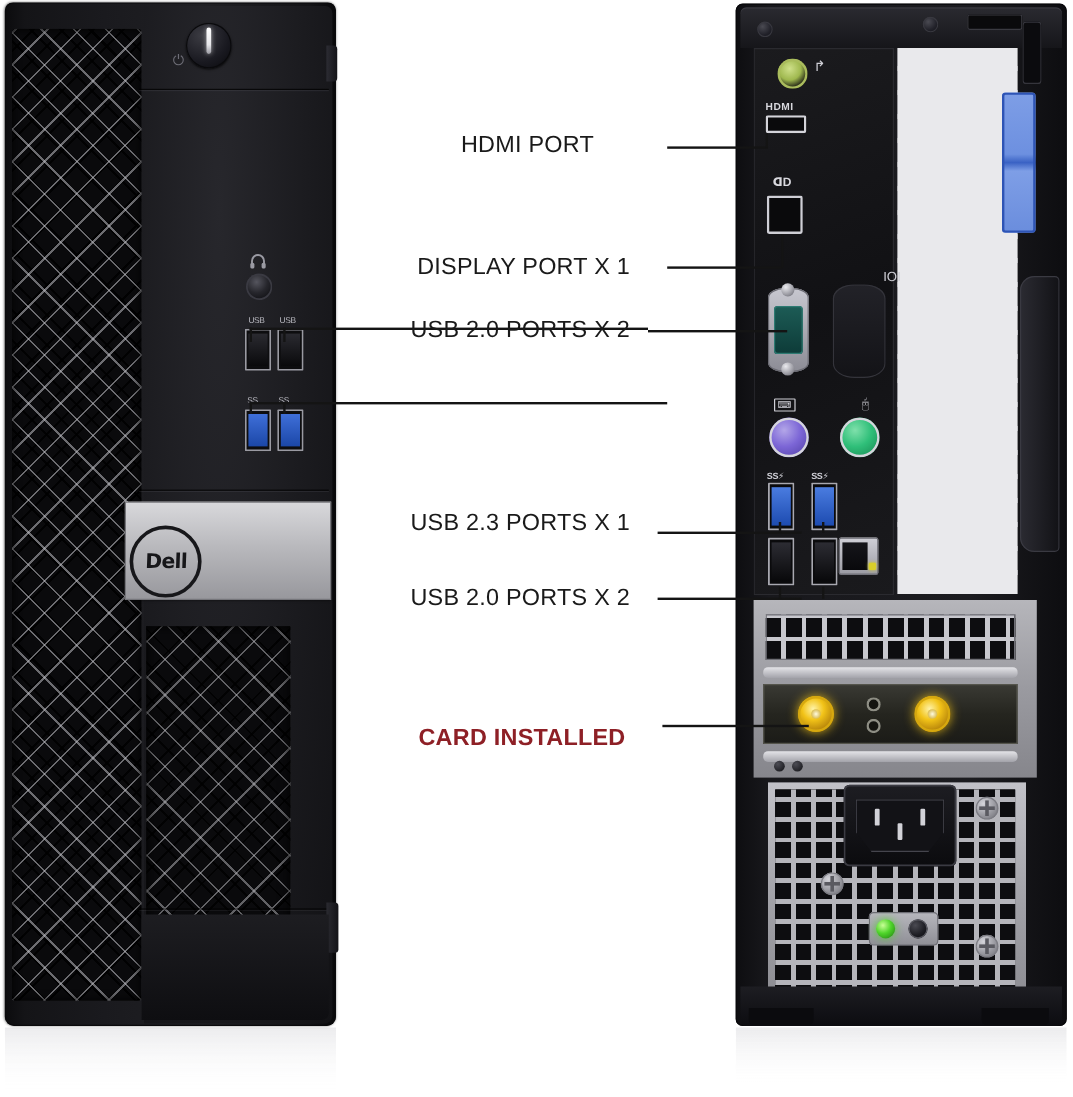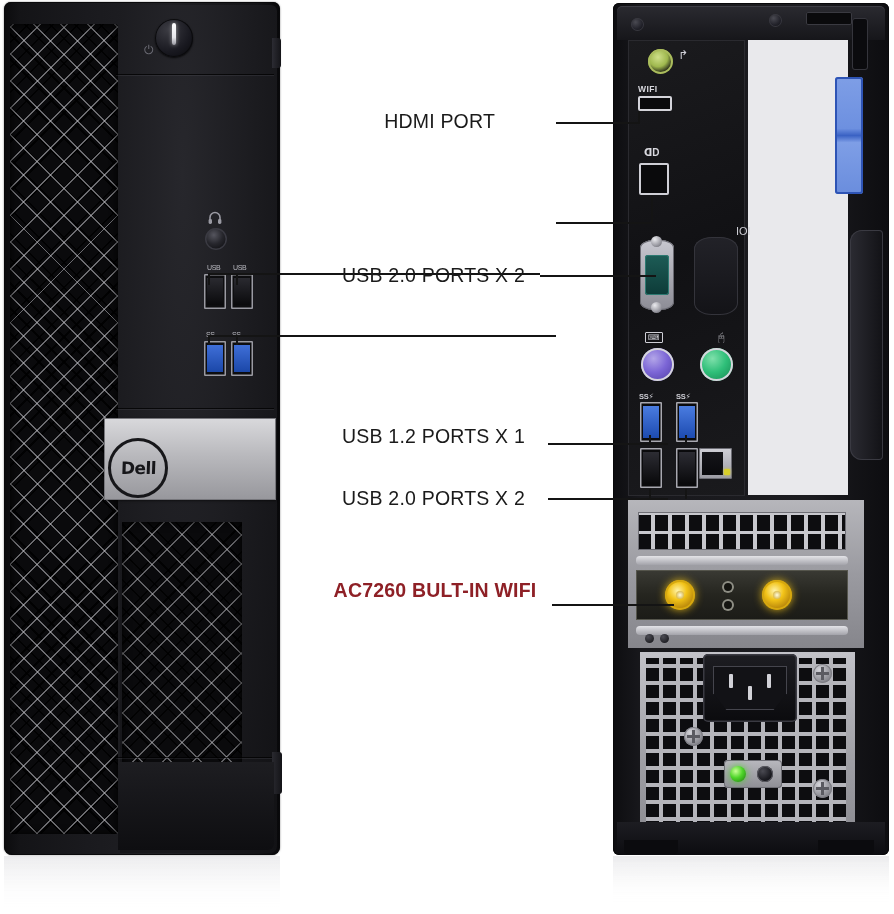--- a/index.html
+++ b/index.html
@@ -426,21 +426,21 @@
   <div id="rear-right-slot"></div>
 
   <div id="io-shield"></div>
   <div id="rear-vent"></div>
   <div id="blue-latch"></div>
   <div id="rear-handle"></div>
 
   <div id="audio-out"></div>
   <div id="audio-glyph">↱</div>
 
-  <div id="hdmi-lbl">WIFI</div>
+  <div id="hdmi-lbl">HDMI</div>
   <div id="hdmi-port"></div>
 
   <div id="dp-lbl">ᗡD</div>
   <div id="dp-port"></div>
 
   <div id="vga-glyph">IOI</div>
   <div id="serial-port">
     <span class="serial-screw" style="left:11px;top:-4px;"></span>
     <span class="serial-screw" style="left:11px;top:62px;"></span>
   </div>
@@ -525,21 +525,23 @@
   <div class="leader-v" style="left:649px;top:435px;height:9px;"></div>
   <div class="leader-v" style="left:685px;top:435px;height:9px;"></div>
 
   <div class="leader" style="left:548px;top:498px;width:120px;"></div>
   <div class="leader-v" style="left:649px;top:489px;height:10px;"></div>
   <div class="leader-v" style="left:685px;top:489px;height:10px;"></div>
 
   <div class="leader" style="left:552px;top:604px;width:122px;"></div>
 
   <div class="lbl" style="left:340px;top:110px;width:155px;">HDMI PORT</div>
+  <div class="lbl" style="left:320px;top:211px;width:205px;">DISPLAY PORT X 1</div>
   <div class="lbl" style="left:320px;top:264px;width:205px;">USB 2.0 PORTS X 2</div>
-  <div class="lbl" style="left:320px;top:425px;width:205px;">USB 1.2 PORTS X 1</div>
+  <div class="lbl" style="left:320px;top:425px;width:205px;">USB 2.3 PORTS X 1</div>
   <div class="lbl" style="left:320px;top:487px;width:205px;">USB 2.0 PORTS X 2</div>
 
   <div class="lbl red" style="left:330px;top:578px;width:210px;">
-    <span>AC7260 BULT-IN WIFI</span><br>
+    <br>
+    <span>CARD INSTALLED</span>
   </div>
 
 </div>
 
 </body></html>

